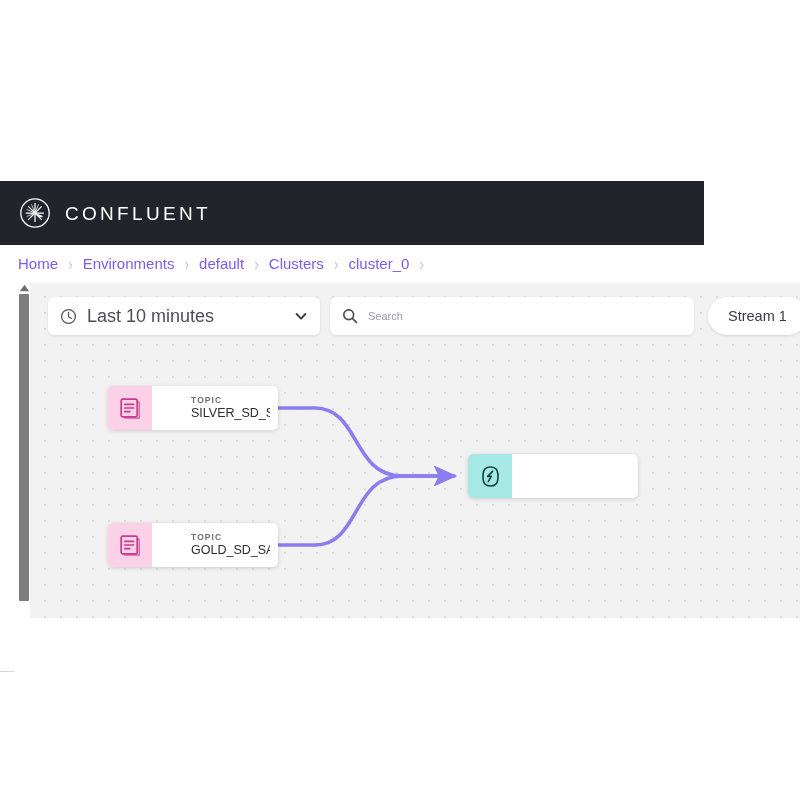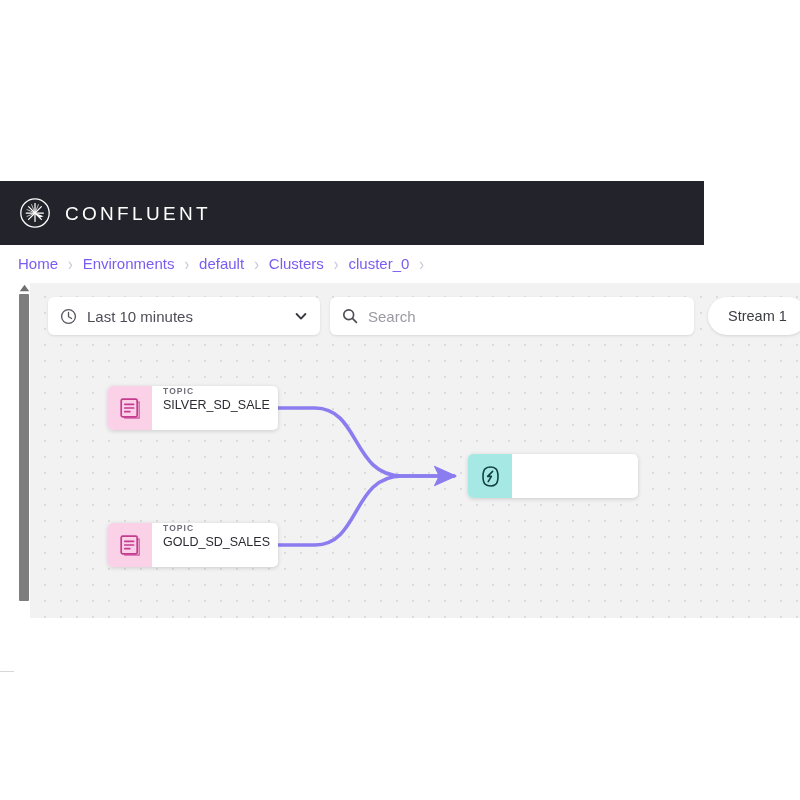--- a/index.html
+++ b/index.html
@@ -165,21 +165,21 @@
   .time-select .clock-ico {
     flex: 0 0 17px;
     width: 17px;
     height: 17px;
     margin-right: 10px;
   }
   .time-select .clock-ico svg { display: block; }
   .time-label {
     flex: 1 1 auto;
     color: #4d4d56;
-    font-size: 15px;
+    font-size: 18px;
     white-space: nowrap;
   }
   .chev {
     flex: 0 0 14px;
     width: 14px;
     height: 14px;
     margin-left: 6px;
   }
   .chev svg { display: block; }
 
@@ -201,21 +201,21 @@
     height: 16px;
     margin-right: 10px;
   }
   .search-ico svg { display: block; }
   .search-input {
     flex: 1 1 auto;
     border: none;
     outline: none;
     background: transparent;
     font-family: "Liberation Sans", sans-serif;
-    font-size: 15px;
+    font-size: 11px;
     color: #1d4ed8;
     padding: 0;
   }
   .search-input::placeholder { color: #9a9aa3; }
 
   .stream-pill {
     margin-left: 14px;
     height: 38px;
     min-width: 92px;
     padding: 0 20px;
@@ -259,23 +259,25 @@
     align-items: center;
     justify-content: center;
   }
   .node-icon.topic { background: #fbd1e8; }
   .node-icon.connector { background: #a5e8e4; }
   .node-icon svg { display: block; }
   .node-body {
     flex: 1 1 auto;
     display: flex;
     flex-direction: column;
+    justify-content: center;
     padding-left: 11px;
     padding-right: 8px;
     overflow: hidden;
+    margin-left: 28px;
   }
   .node-kind {
     font-size: 8.5px;
     letter-spacing: 1.1px;
     font-weight: 700;
     color: #6e6e78;
     line-height: 1.25;
     text-transform: uppercase;
   }
   .node-name {

